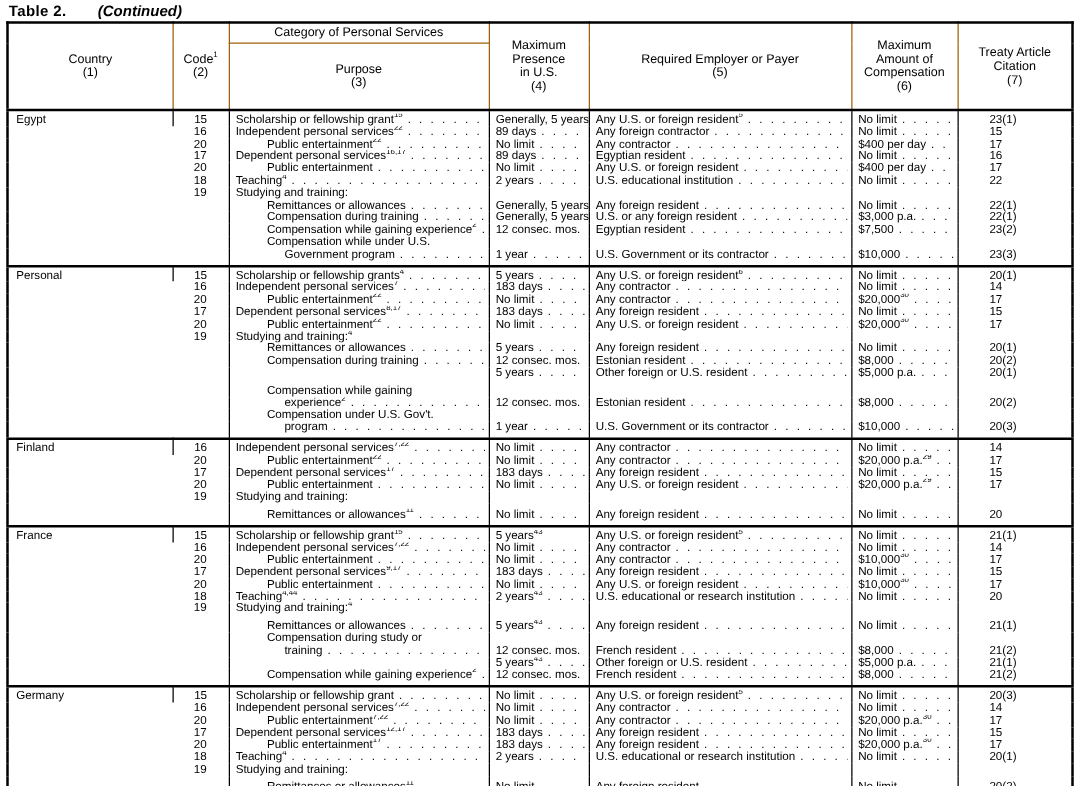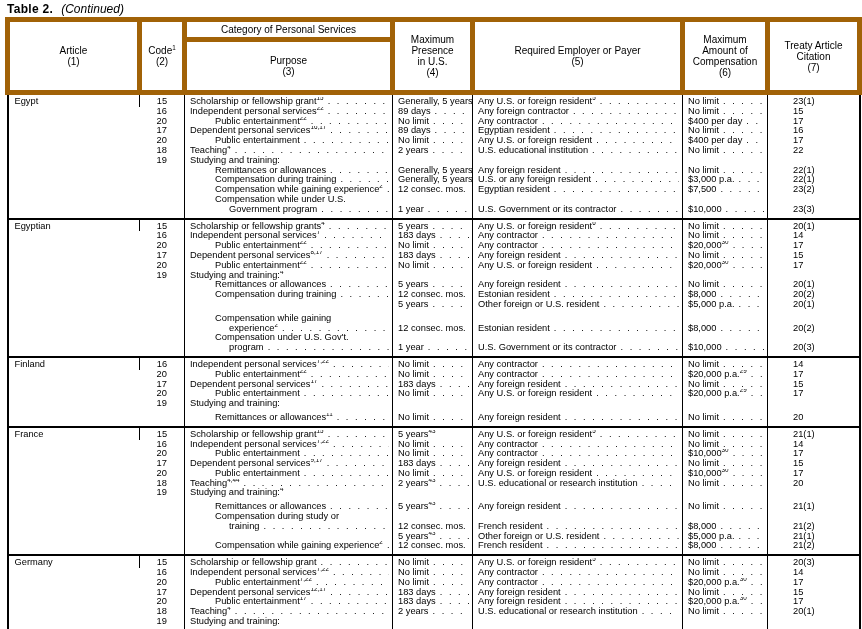--- a/index.html
+++ b/index.html
@@ -3,30 +3,30 @@
 <meta charset="utf-8">
 <style>
   html,body { margin:0; padding:0; background:#fff; }
   body {
     width:862px; height:629px; position:relative;
     font-family:"Liberation Sans", sans-serif; color:#000;
     -webkit-font-smoothing:none;
   }
   .doc-title { position:absolute; top:2px; left:7px; font-size:12px; }
   .doc-title .t-main { font-weight:bold; letter-spacing:0.3px; }
-  .doc-title .t-cont { font-style:italic; margin-left:8px; }
+  .doc-title .t-cont { font-style:italic; margin-left:25px;font-weight:bold; }
 
   table.treaty {
     position:absolute; top:17px; left:5px; width:852px;
     border-collapse:collapse; table-layout:fixed;
     border:2px solid #000;
     font-size:9.3px;
   }
   thead th {
-    border:5px solid #a16207; font-weight:normal; font-size:10px; line-height:11px;
+    border:1px solid #a16207; font-weight:normal; font-size:10px; line-height:11px;
     text-align:center; vertical-align:middle; padding:1px 2px; white-space:pre-line;
   }
   thead tr.cat-row th.cat-cell { height:13px; }
   thead th .num { display:block; }
   tbody { border-top:2px solid #000; }
   td { border-left:1px solid #000; vertical-align:top; padding:0; height:9.8px; line-height:9.8px; overflow:hidden; }
   td:first-child { border-left:none; }
   tr.gap td { padding-top:4px; }
   tr.sec-first td { padding-top:2px; }
   tr.sec-last td { padding-bottom:3px; }
@@ -55,21 +55,21 @@
       <col style="width:45px">
       <col style="width:208px">
     <col style="width:80px">
       <col style="width:210px">
       <col style="width:85px">
       <col style="width:92px">
   </colgroup>
   <thead>
     <tr class="cat-row">
       <th rowspan="2">
-        <span>Article</span>
+        <span>Country</span>
         <span class="num">(1)</span>
       </th>
       <th rowspan="2">
         <span>Code</span><sup>1</sup>
         <span class="num">(2)</span>
       </th>
       <th class="cat-cell">Category of Personal Services</th>
       <th rowspan="2">
         <span>Maximum
 Presence
@@ -421,21 +421,21 @@
           <div class="cell" style="padding-left: 5px;">
             <span class="txt">$10,000</span>
             <span class="lead"></span>
           </div>
         </td>
         <td class="c-cite">23(3)</td>
       </tr>
     </tbody>
     <tbody>
       <tr class="sec-first">
-        <td class="c-country" rowspan="13">Egyptian</td>
+        <td class="c-country" rowspan="13">Personal</td>
         <td class="c-code">15</td>
         <td>
           <div class="cell" style="padding-left: 5px;">
             <span class="txt">Scholarship or fellowship grants<sup>4</sup></span>
             <span class="lead"></span>
           </div>
         </td>
         <td>
           <div class="cell" style="padding-left: 5px;">
             <span class="txt">5 years</span>

